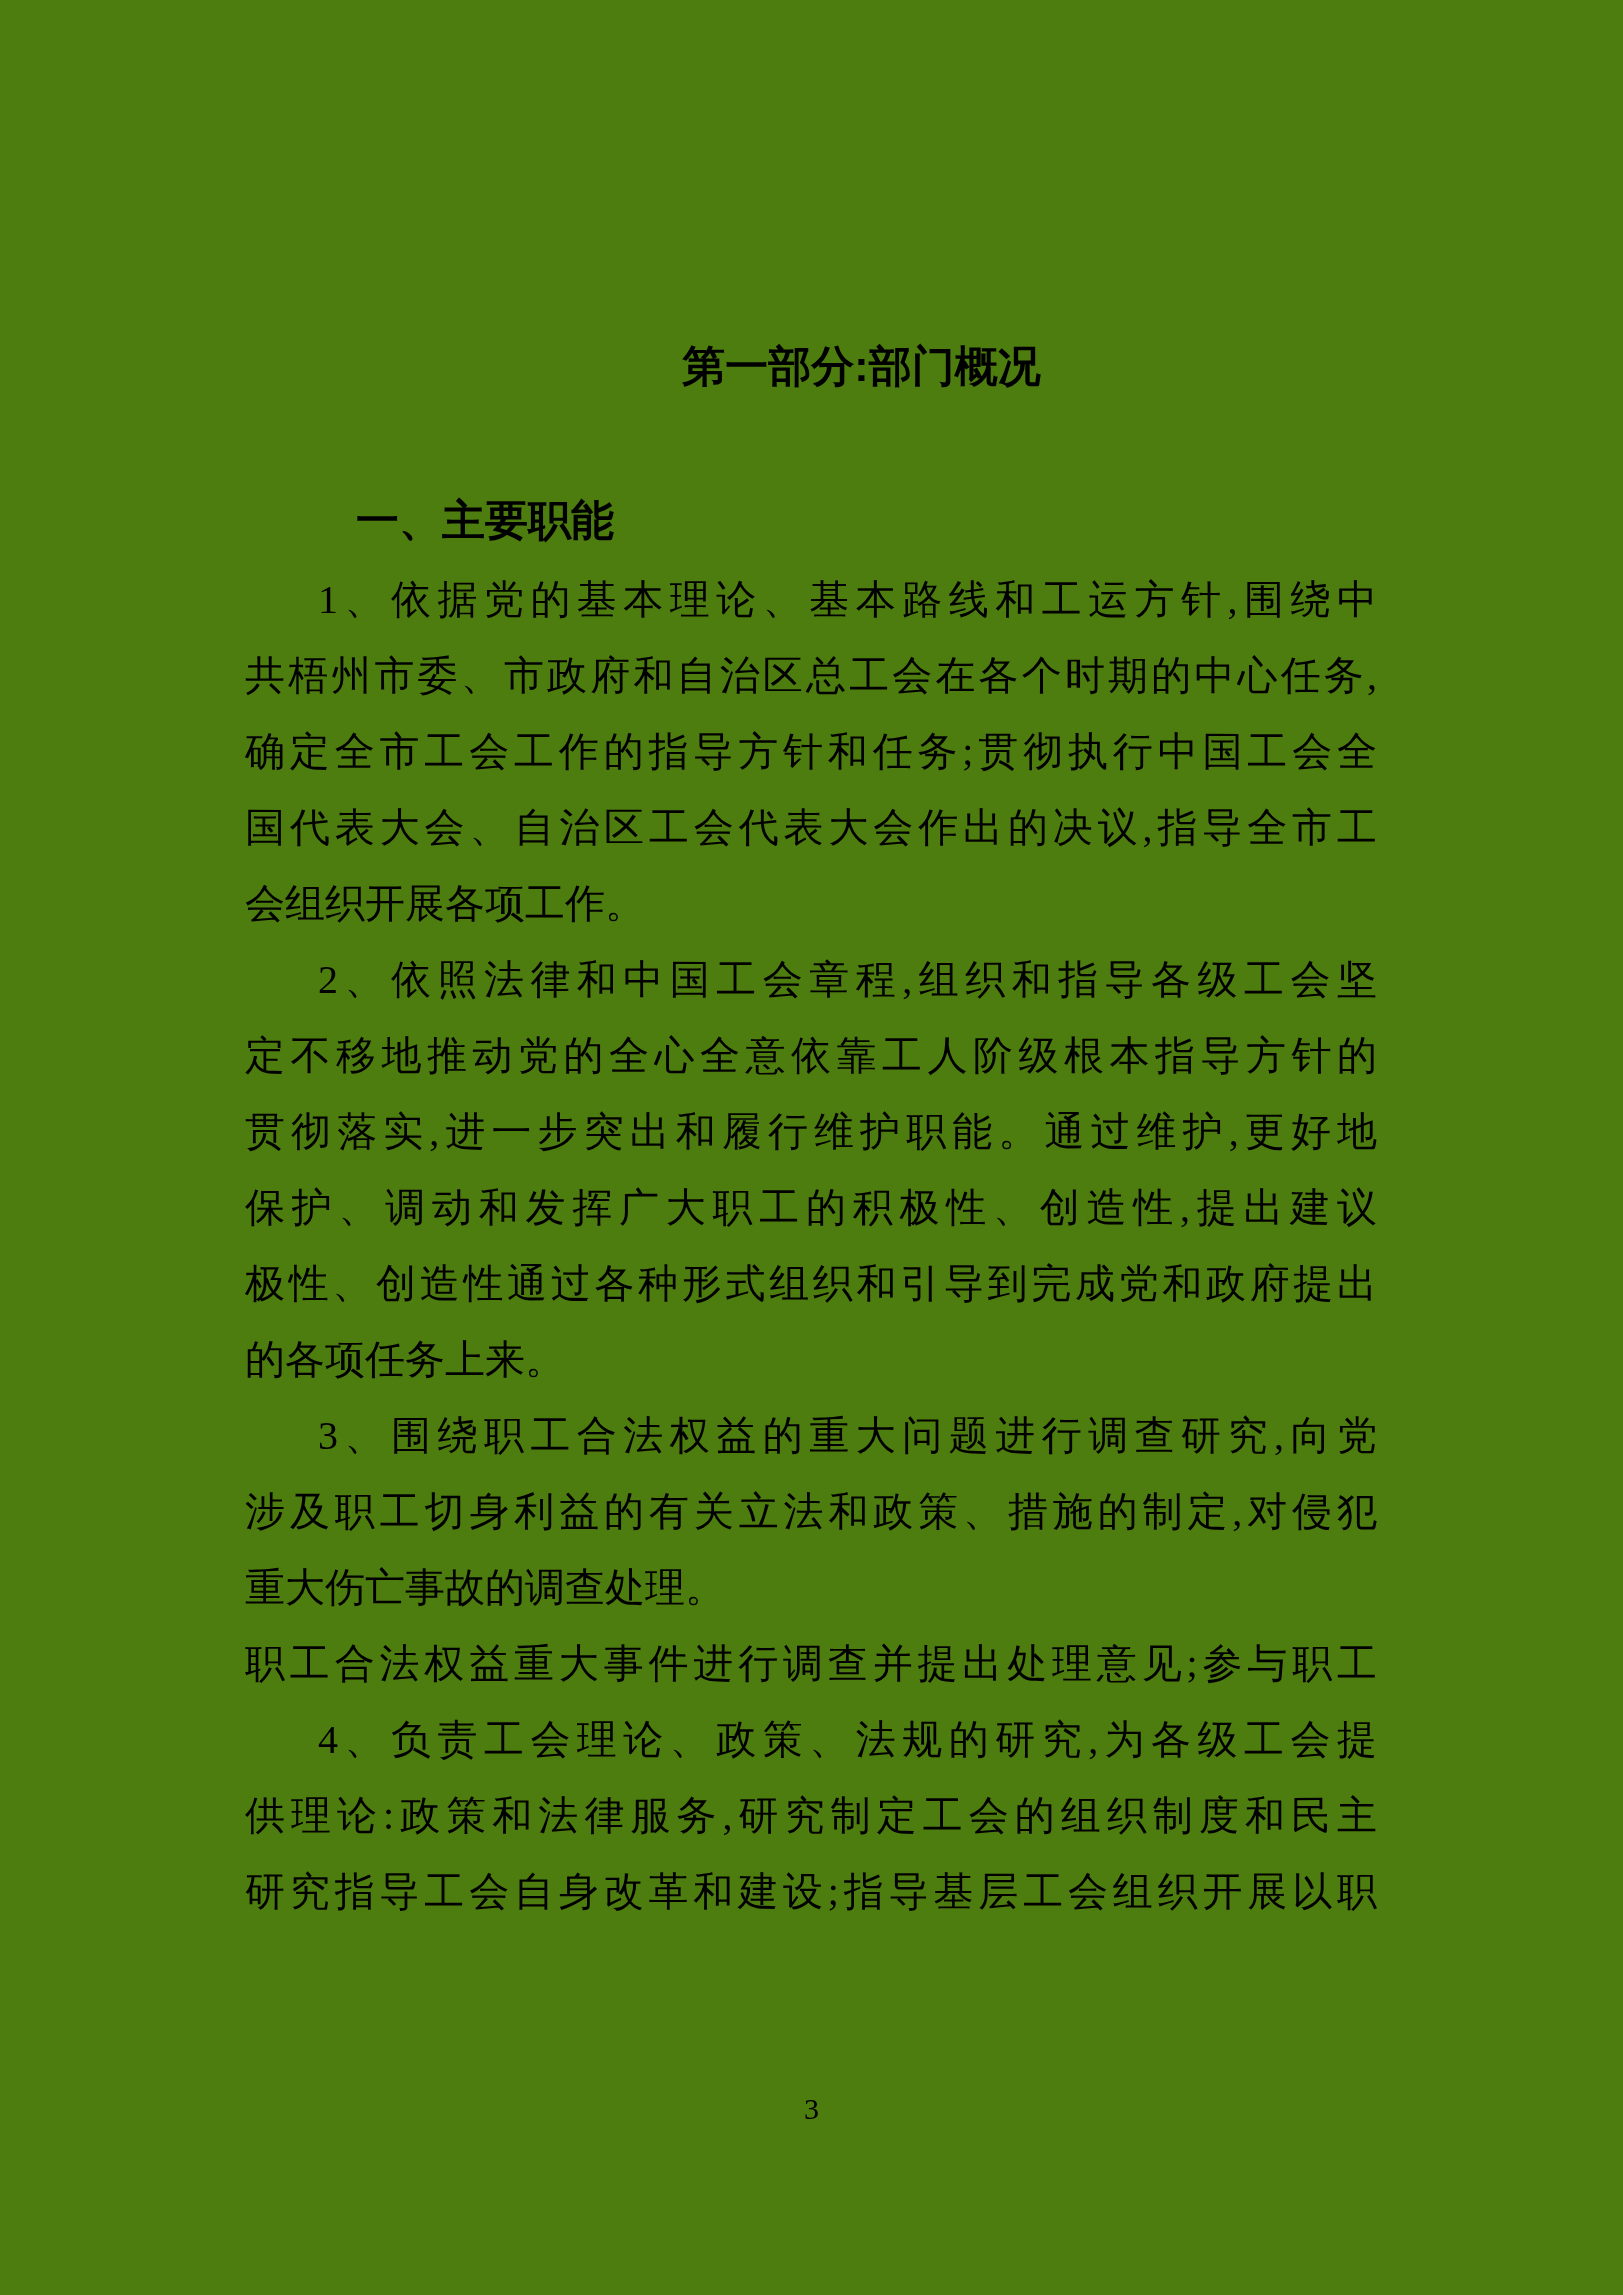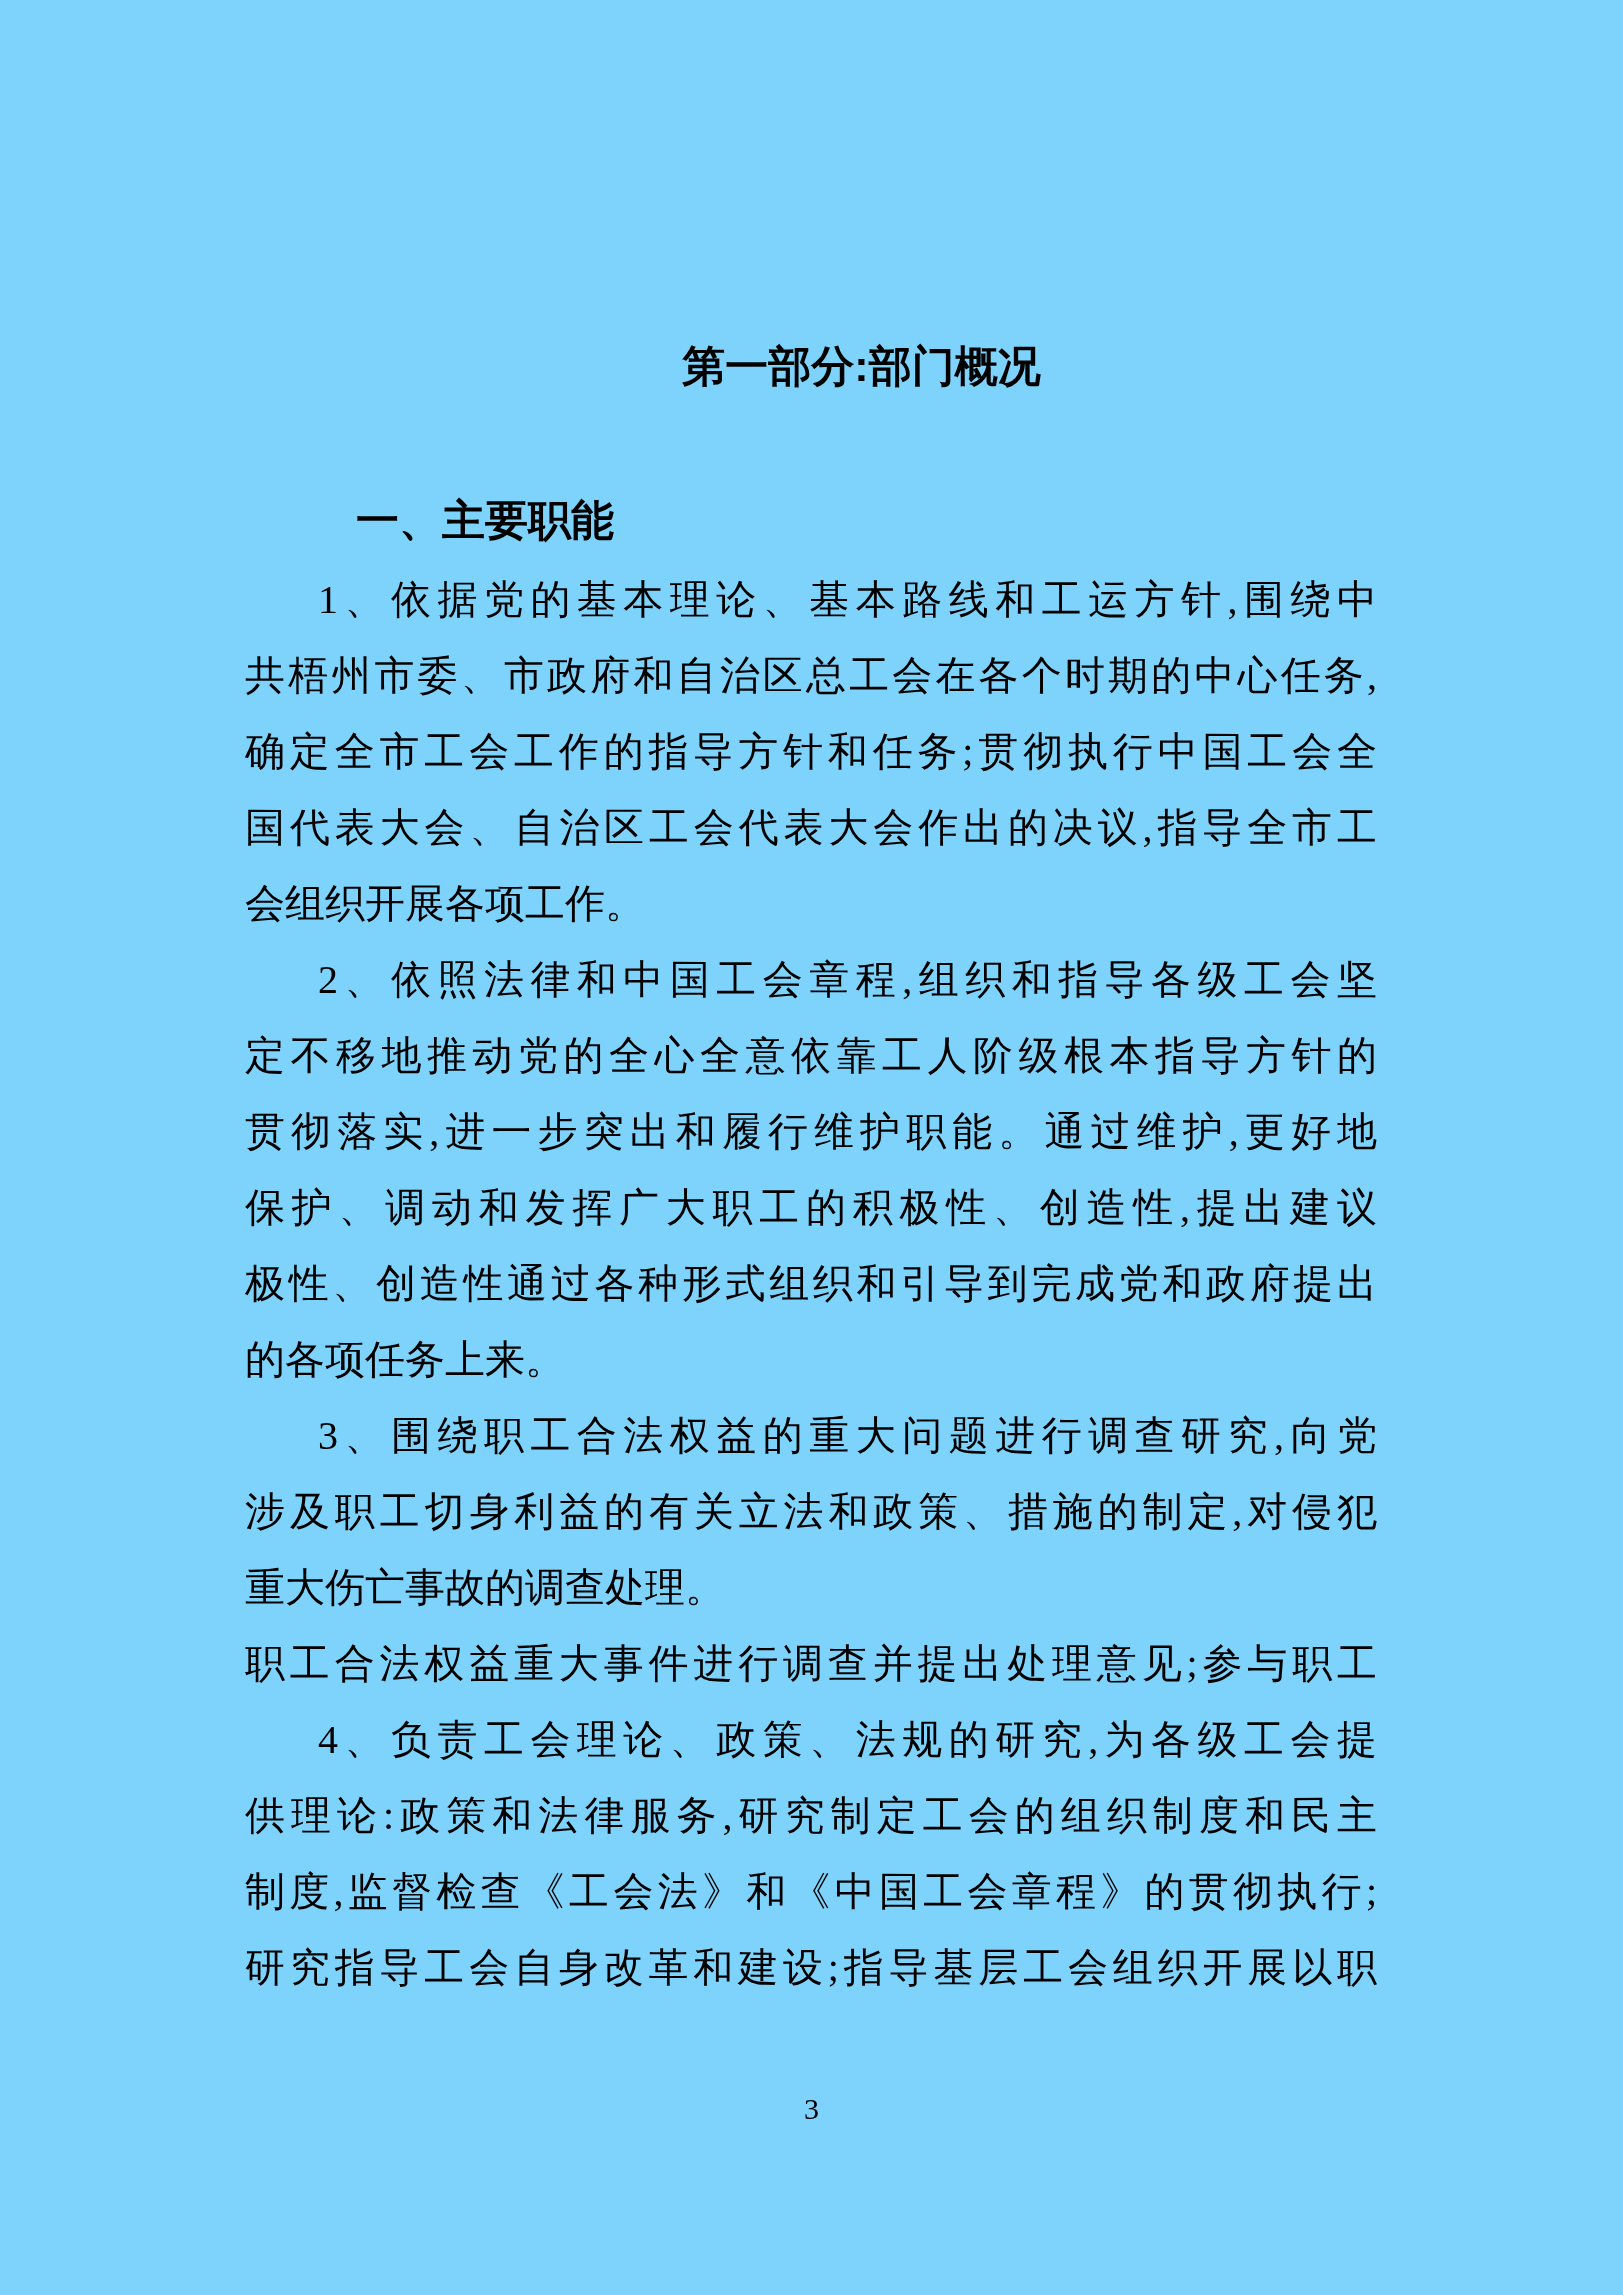--- a/index.html
+++ b/index.html
@@ -1,20 +1,20 @@
 <!DOCTYPE html>
 <html style="font-size:10.5px"><head>
 <meta charset="utf-8">
 <style>
   html, body { margin: 0; padding: 0; }
   .page {
     position: relative;
     width: 1623px;
     height: 2295px;
-    background: #7dd3fc;
+    background: #4d7c0f;
     color: #000000;
     font-family: "Liberation Serif", "DejaVu Serif", serif;
     overflow: hidden;
   }
   .doc-title {
     position: absolute;
     top: 340px;
     left: 0;
     width: 100%;
     text-align: center;
@@ -83,19 +83,18 @@
       <div class="line">贯彻落实,进一步突出和履行维护职能。通过维护,更好地</div>
       <div class="line">保护、调动和发挥广大职工的积极性、创造性,提出建议</div>
       <div class="line">极性、创造性通过各种形式组织和引导到完成党和政府提出</div>
       <div class="line end">的各项任务上来。</div>
       <div class="line indent">3、围绕职工合法权益的重大问题进行调查研究,向党</div>
       <div class="line">涉及职工切身利益的有关立法和政策、措施的制定,对侵犯</div>
       <div class="line end">重大伤亡事故的调查处理。</div>
       <div class="line">职工合法权益重大事件进行调查并提出处理意见;参与职工</div>
       <div class="line indent">4、负责工会理论、政策、法规的研究,为各级工会提</div>
       <div class="line">供理论:政策和法律服务,研究制定工会的组织制度和民主</div>
-      <div class="line">制度,监督检查《工会法》和《中国工会章程》的贯彻执行;</div>
       <div class="line">研究指导工会自身改革和建设;指导基层工会组织开展以职</div>
     </div>
 
   <div class="page-number">3</div>
 </div>
 
 
 </body></html>

